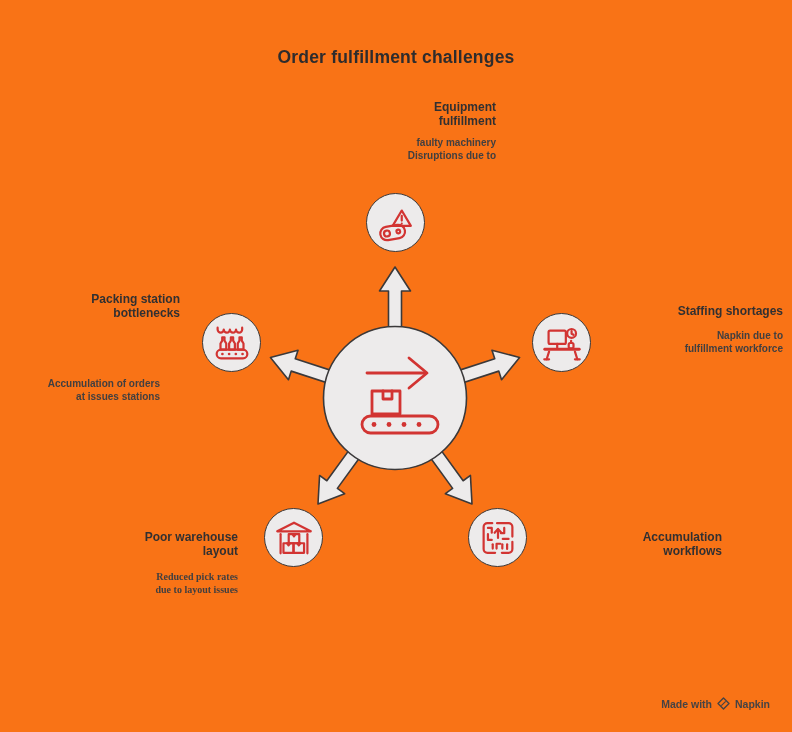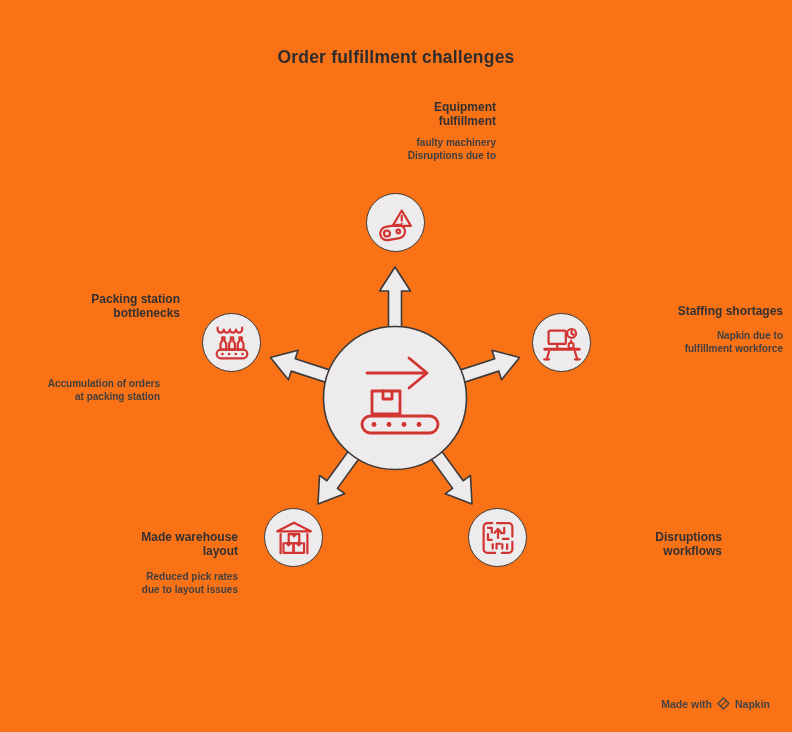--- a/index.html
+++ b/index.html
@@ -31,21 +31,21 @@
 
   .n1-title { top:304px; left:613px; width:170px; }
   .n1-desc  { top:329px; left:613px; width:170px; }
   .n1-icon  { left:532px; top:313px; }
 
   .n2-title { top:292px; left:20px;  width:160px; }
   .n2-desc  { top:329px; left:0;  width:160px;margin-top:48px; }
   .n2-icon  { left:202px; top:313px; }
 
   .n3-title { top:530px; left:88px;  width:150px; }
-  .n3-desc  { top:570px; left:78px;  width:160px; }
+  .n3-desc  { top:570px; left:78px;  width:160px;font-family:Liberation Serif, serif; }
   .n3-icon  { left:264px; top:508px; }
 
   .n4-title { top:530px; left:552px; width:170px; }
   .n4-desc  { top:570px; left:552px; width:170px; }
   .n4-icon  { left:468px; top:508px; }
 
   .hub { left:225px; top:228px; }
 
   .watermark {
     top:697px; right:22px; display:flex; align-items:center; gap:5px;
@@ -124,38 +124,38 @@
       <path d="M33.5 24 v-2.3"></path>
     </svg>
   </div>
 
   <div class="abs node-title ta-r n2-title">
     <div>Packing station</div>
     <div>bottlenecks</div>
   </div>
   <div class="abs node-desc ta-r n2-desc">
     <div>Accumulation of orders</div>
-    <div>at packing station</div>
+    <div>at issues stations</div>
   </div>
   <div class="abs icon-circle n2-icon">
     <svg class="node-ic" width="46" height="46" viewBox="0 0 48 48">
       <path d="M9 8 v2 a3.2 3.2 0 0 0 6.4 0 a3.2 3.2 0 0 0 6.4 0 a3.2 3.2 0 0 0 6.4 0 a3.2 3.2 0 0 0 6.4 0 v-2"></path>
       <path d="M12 31 v-6.5 l1.8 -3 v-3.5 h2.4 v3.5 l1.8 3 V31 Z"></path>
       <path d="M21 31 v-6.5 l1.8 -3 v-3.5 h2.4 v3.5 l1.8 3 V31 Z"></path>
       <path d="M30 31 v-6.5 l1.8 -3 v-3.5 h2.4 v3.5 l1.8 3 V31 Z"></path>
       <rect x="8" y="31" width="32" height="9" rx="4.5"></rect>
       <circle cx="14" cy="35.5" r="1.4" fill="#d23432" stroke="none"></circle>
       <circle cx="21" cy="35.5" r="1.4" fill="#d23432" stroke="none"></circle>
       <circle cx="28" cy="35.5" r="1.4" fill="#d23432" stroke="none"></circle>
       <circle cx="35" cy="35.5" r="1.4" fill="#d23432" stroke="none"></circle>
     </svg>
   </div>
 
   <div class="abs node-title ta-r n3-title">
-    <div>Made warehouse</div>
+    <div>Poor warehouse</div>
     <div>layout</div>
   </div>
   <div class="abs node-desc ta-r n3-desc">
     <div>Reduced pick rates</div>
     <div>due to layout issues</div>
   </div>
   <div class="abs icon-circle n3-icon">
     <svg class="node-ic" width="46" height="46" viewBox="0 0 48 48">
       <path d="M6.5 17 L24 8 L41.5 17 Z"></path>
       <path d="M10 20 V40"></path>
@@ -163,21 +163,21 @@
       <rect x="18.5" y="20" width="11" height="9.5"></rect>
       <path d="M22.5 20 l1.5 2.2 1.5 -2.2"></path>
       <rect x="13" y="29.5" width="10.5" height="10"></rect>
       <path d="M16.8 29.5 l1.5 2.2 1.5 -2.2"></path>
       <rect x="23.5" y="29.5" width="11" height="10"></rect>
       <path d="M27.5 29.5 l1.5 2.2 1.5 -2.2"></path>
     </svg>
   </div>
 
   <div class="abs node-title ta-l n4-title">
-    <div>Disruptions</div>
+    <div>Accumulation</div>
     <div>workflows</div>
   </div>
   <div class="abs icon-circle n4-icon">
     <svg class="node-ic" width="46" height="46" viewBox="0 0 48 48" stroke-linecap="square">
       <path d="M18 8.5 h-5 a4 4 0 0 0 -4 4 v23 a4 4 0 0 0 4 4 h8"></path>
       <path d="M23 8.5 h12 a4 4 0 0 1 4 4 v10"></path>
       <path d="M39 28 v7.5 a4 4 0 0 1 -4 4 h-7"></path>
       <path d="M24 24 v-8.5"></path>
       <path d="M20.5 18.5 L24 14.5 L27.5 18.5"></path>
       <path d="M13.5 13.5 h4 v5"></path>

